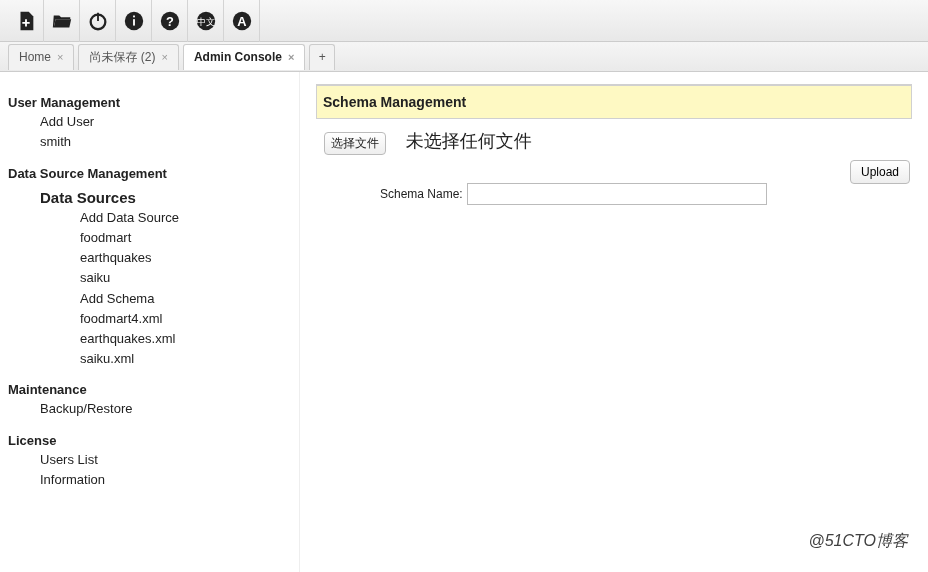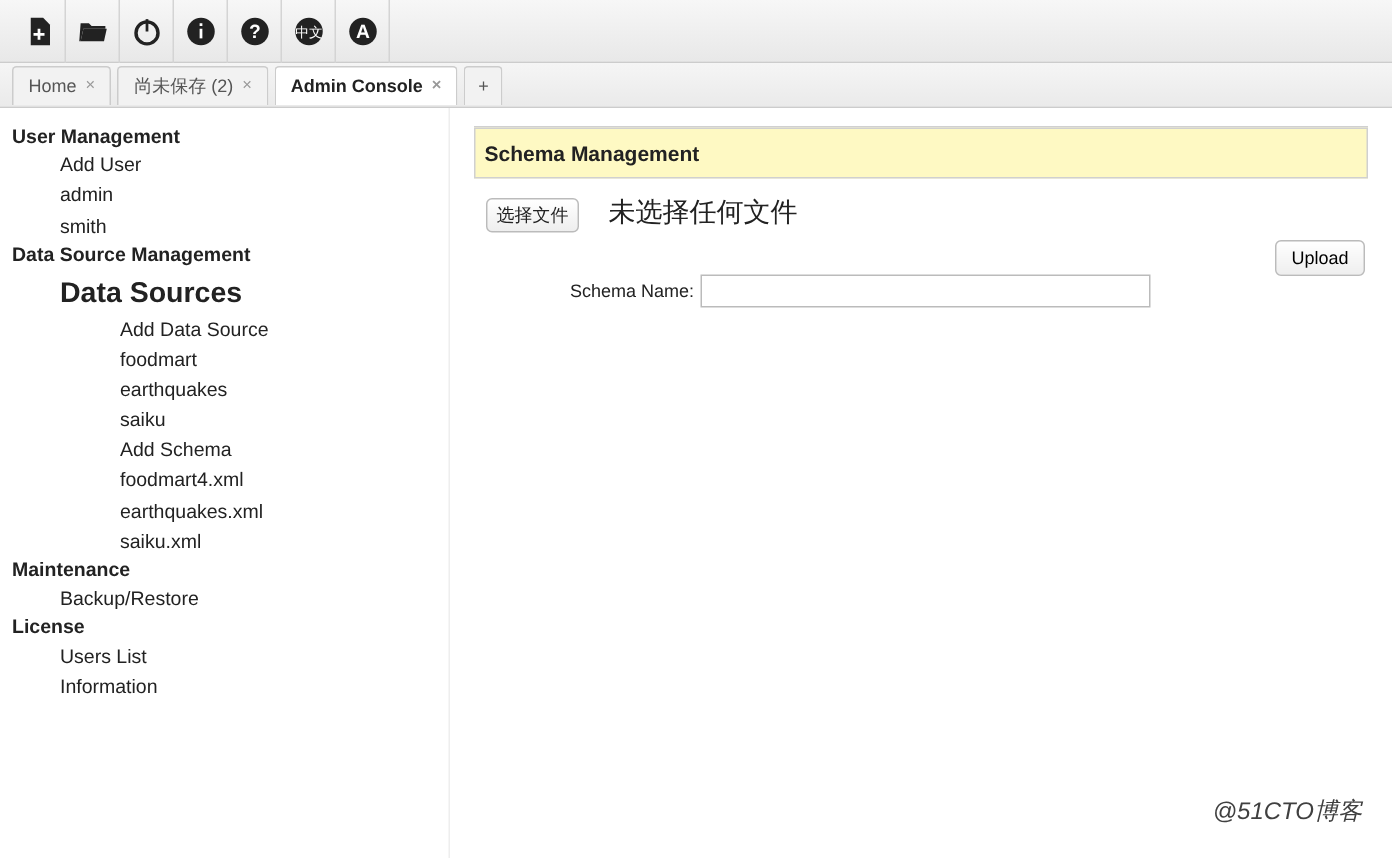--- a/index.html
+++ b/index.html
@@ -7,22 +7,22 @@
   .toolbar { height: 42px; background: linear-gradient(#f7f7f7,#e8e8e8); border-bottom: 1px solid #ccc; display: flex; align-items: center; padding-left: 8px; }
   .toolbar .tbtn { width: 36px; height: 42px; display: flex; align-items: center; justify-content: center; border-right: 1px solid #d4d4d4; cursor: pointer; }
   .toolbar .tbtn svg { width: 22px; height: 22px; }
   .tabbar { height: 30px; background: linear-gradient(#f5f5f5,#eaeaea); border-bottom: 1px solid #ccc; display: flex; align-items: center; padding-left: 8px; }
   .tab { display: flex; align-items: center; height: 26px; padding: 0 10px; font-size: 12px; color: #555; border: 1px solid #ccc; border-bottom: none; background: #f2f2f2; margin-right: 4px; border-radius: 3px 3px 0 0; cursor: pointer; }
   .tab.active { background: #fff; font-weight: bold; color: #222; }
   .tab .close { margin-left: 6px; font-size: 11px; color: #999; }
   .tab.new { width: 26px; justify-content: center; padding: 0; }
   .main { display: flex; height: calc(572px - 42px - 30px); }
   .sidebar { width: 300px; padding: 10px 8px; border-right: 1px solid #eee; overflow-y: auto; line-height: 1.4; }
-  .section-h { font-weight: bold; font-size: 13px; margin-top: 0; cursor: pointer; }
-  .sub-h { font-weight: bold; font-size: 19px; margin-left: 32px; margin-top: 4px; cursor: pointer; }
+  .section-h { font-weight: bold; font-size: 13px; margin-top: 12px; cursor: pointer; }
+  .sub-h { font-weight: bold; font-size: 15px; margin-left: 32px; margin-top: 4px; cursor: pointer; }
   .item1 { margin-left: 32px; font-size: 13px; padding: 1px 0; cursor: pointer; }
   .item2 { margin-left: 72px; font-size: 13px; padding: 1px 0; cursor: pointer; }
   .content { flex: 1; padding: 12px 16px 0 16px; position: relative; }
   .panel-title { font-weight: bold; font-size: 14px; padding: 8px 6px; border: 1px solid #d0d0d0; border-bottom: none; background: #fef9c3; }
   .panel-body { border: 1px solid #d0d0d0; border-top: 1px solid #d0d0d0; padding: 10px 8px 30px 8px; min-height: 140px; position: relative; border-bottom: none; border-left: none; border-right: none; }
   .panel-wrap { border: 1px solid #d0d0d0; }
   .filebtn { font-size: 12px; padding: 2px 6px; border: 1px solid #bbb; border-radius: 4px; background: linear-gradient(#fff,#eee); cursor: pointer; display: inline-block; }
   .nofile { font-size: 18px; margin-left: 16px; }
   .form-row { margin-top: 28px; margin-left: 56px; display: flex; align-items: center; }
   .form-row label { font-size: 12px; margin-right: 4px; }
@@ -92,21 +92,20 @@
     <span>Admin Console</span>
     <span class="close">×</span>
   </div>
   <div class="tab new">+</div>
 </div>
 
 <div class="main">
   <div class="sidebar">
     <div class="section-h">User Management</div>
     <div class="item1">Add User</div>
-    <div class="item1">admin</div>
     <div class="item1">smith</div>
 
     <div class="section-h">Data Source Management</div>
     <div class="sub-h">Data Sources</div>
     <div class="item2">Add Data Source</div>
     <div class="item2">foodmart</div>
     <div class="item2">earthquakes</div>
     <div class="item2">saiku</div>
     <div class="item2">Add Schema</div>
     <div class="item2">foodmart4.xml</div>

